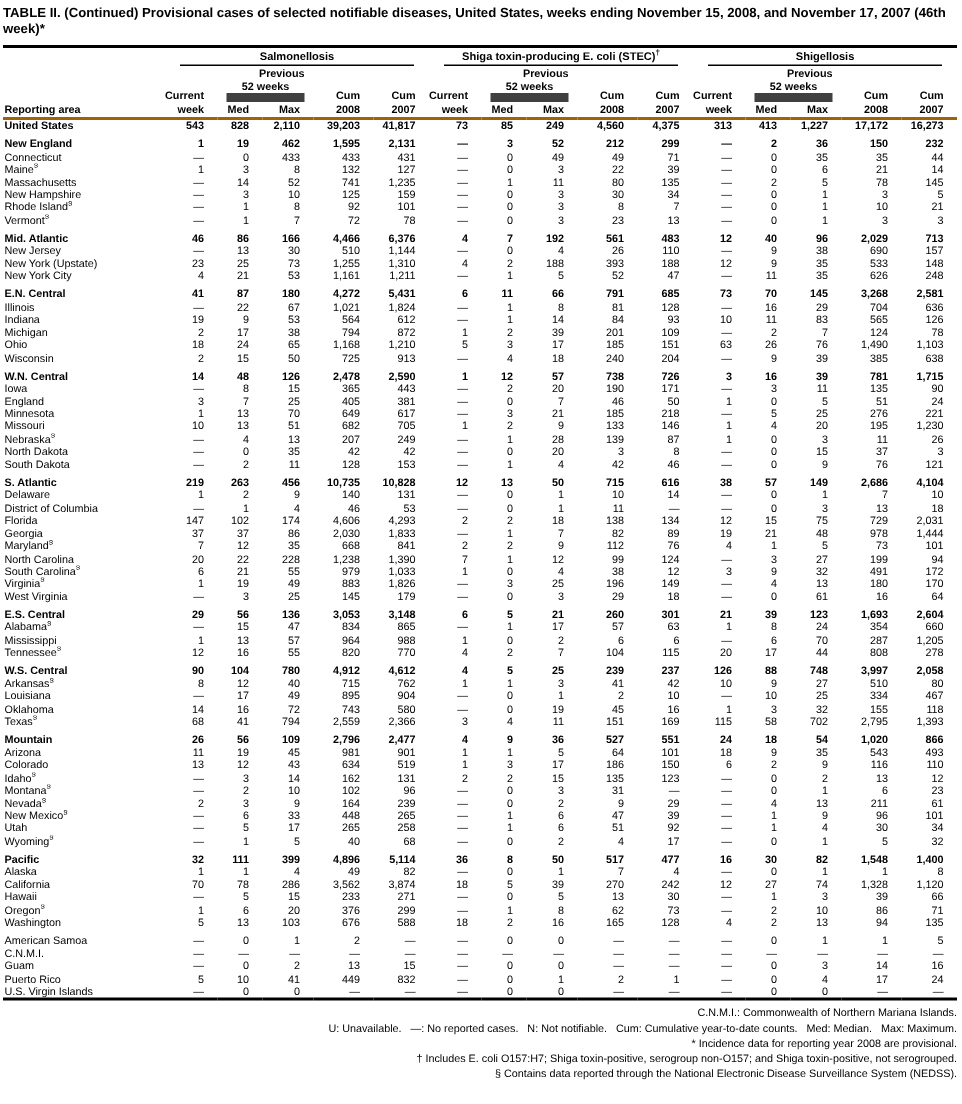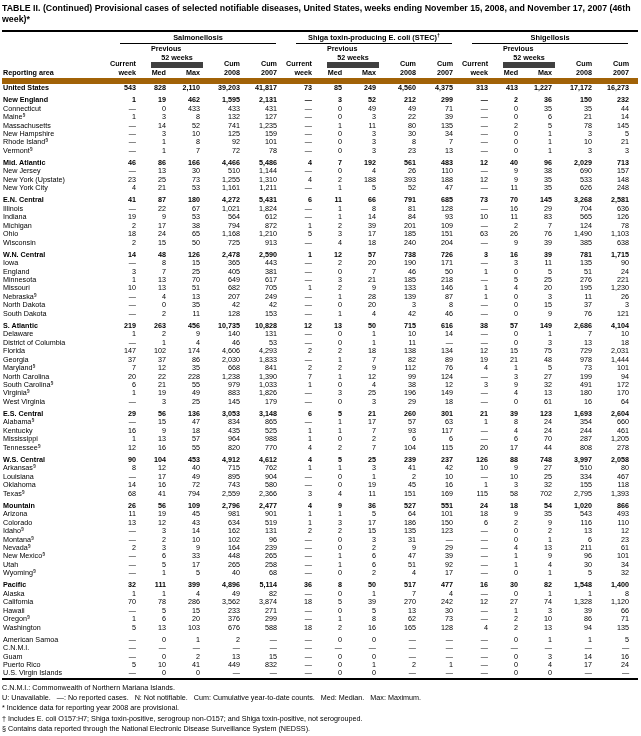--- a/index.html
+++ b/index.html
@@ -18,33 +18,33 @@
     width: 636px; border-collapse: collapse; table-layout: fixed;
     border-bottom: 2px solid #000; margin-top: 1px;
   }
   thead th { font-weight: bold; font-size: 7.2px; padding: 0; vertical-align: bottom; line-height: 1.25; }
   th.num, td.num { text-align: right; padding-right: 9px; }
   th.area-h { text-align: left; padding-left: 1px; }
   .group-line {
     display: block; border-bottom: 1px solid #000;
     margin: 0 10px; padding-bottom: 1px; font-size: 7.4px;
   }
-  .prev-label { display: block; text-align: left; margin: 0 6px; }
+  .prev-label { display: block; text-align: right; margin: 0 6px; }
   .w52-line { display: block; border-bottom: 6px solid #404040; margin: 0 6px; text-align: center; }
-  thead tr.colnames th { border-bottom: 6px solid #a16207; padding-bottom: 1px; }
+  thead tr.colnames th { border-bottom: 2px solid #a16207; padding-bottom: 1px; }
   tbody td {
     font-size: 7.2px; line-height: 8.45px; padding: 0; white-space: nowrap;
     vertical-align: bottom;
   }
   td.area { text-align: left; padding-left: 1px; overflow: hidden; }
   tr.gap td { padding-top: 3.6px; }
   tr.bold td { font-weight: bold; }
   sup { font-size: 5.3px; vertical-align: super; line-height: 0; }
   .footnotes { margin-top: 3px; font-size: 7.2px; line-height: 1.42; }
-  .footnotes div { white-space: nowrap; }
+  .footnotes div { white-space: nowrap; text-align: right; }
 </style>
 </head>
 <body>
 
 <div class="page">
   <div class="title">TABLE II. (Continued) Provisional cases of selected notifiable diseases, United States, weeks ending November 15, 2008, and November 17, 2007 (46th week)*</div>
 
   <table>
     <colgroup>
       <col style="width:108px">
@@ -282,21 +282,21 @@
           <td class="num">1</td>
           <td class="num">3</td>
           <td class="num">3</td>
         </tr>
         <tr class="bold gap">
           <td class="area">Mid. Atlantic</td>
           <td class="num">46</td>
           <td class="num">86</td>
           <td class="num">166</td>
           <td class="num">4,466</td>
-          <td class="num">5,486</td>
+          <td class="num">6,376</td>
           <td class="num">4</td>
           <td class="num">7</td>
           <td class="num">192</td>
           <td class="num">561</td>
           <td class="num">483</td>
           <td class="num">12</td>
           <td class="num">40</td>
           <td class="num">96</td>
           <td class="num">2,029</td>
           <td class="num">713</td>
@@ -817,38 +817,20 @@
           <td class="num">17</td>
           <td class="num">57</td>
           <td class="num">63</td>
           <td class="num">1</td>
           <td class="num">8</td>
           <td class="num">24</td>
           <td class="num">354</td>
           <td class="num">660</td>
         </tr>
         <tr>
-          <td class="area">Kentucky</td>
-          <td class="num">16</td>
-          <td class="num">9</td>
-          <td class="num">18</td>
-          <td class="num">435</td>
-          <td class="num">525</td>
-          <td class="num">1</td>
-          <td class="num">1</td>
-          <td class="num">7</td>
-          <td class="num">93</td>
-          <td class="num">117</td>
-          <td class="num">—</td>
-          <td class="num">4</td>
-          <td class="num">24</td>
-          <td class="num">244</td>
-          <td class="num">461</td>
-        </tr>
-        <tr>
           <td class="area">Mississippi</td>
           <td class="num">1</td>
           <td class="num">13</td>
           <td class="num">57</td>
           <td class="num">964</td>
           <td class="num">988</td>
           <td class="num">1</td>
           <td class="num">0</td>
           <td class="num">2</td>
           <td class="num">6</td>
@@ -874,21 +856,21 @@
           <td class="num">20</td>
           <td class="num">17</td>
           <td class="num">44</td>
           <td class="num">808</td>
           <td class="num">278</td>
         </tr>
         <tr class="bold gap">
           <td class="area">W.S. Central</td>
           <td class="num">90</td>
           <td class="num">104</td>
-          <td class="num">453</td>
+          <td class="num">780</td>
           <td class="num">4,912</td>
           <td class="num">4,612</td>
           <td class="num">4</td>
           <td class="num">5</td>
           <td class="num">25</td>
           <td class="num">239</td>
           <td class="num">237</td>
           <td class="num">126</td>
           <td class="num">88</td>
           <td class="num">748</td>

